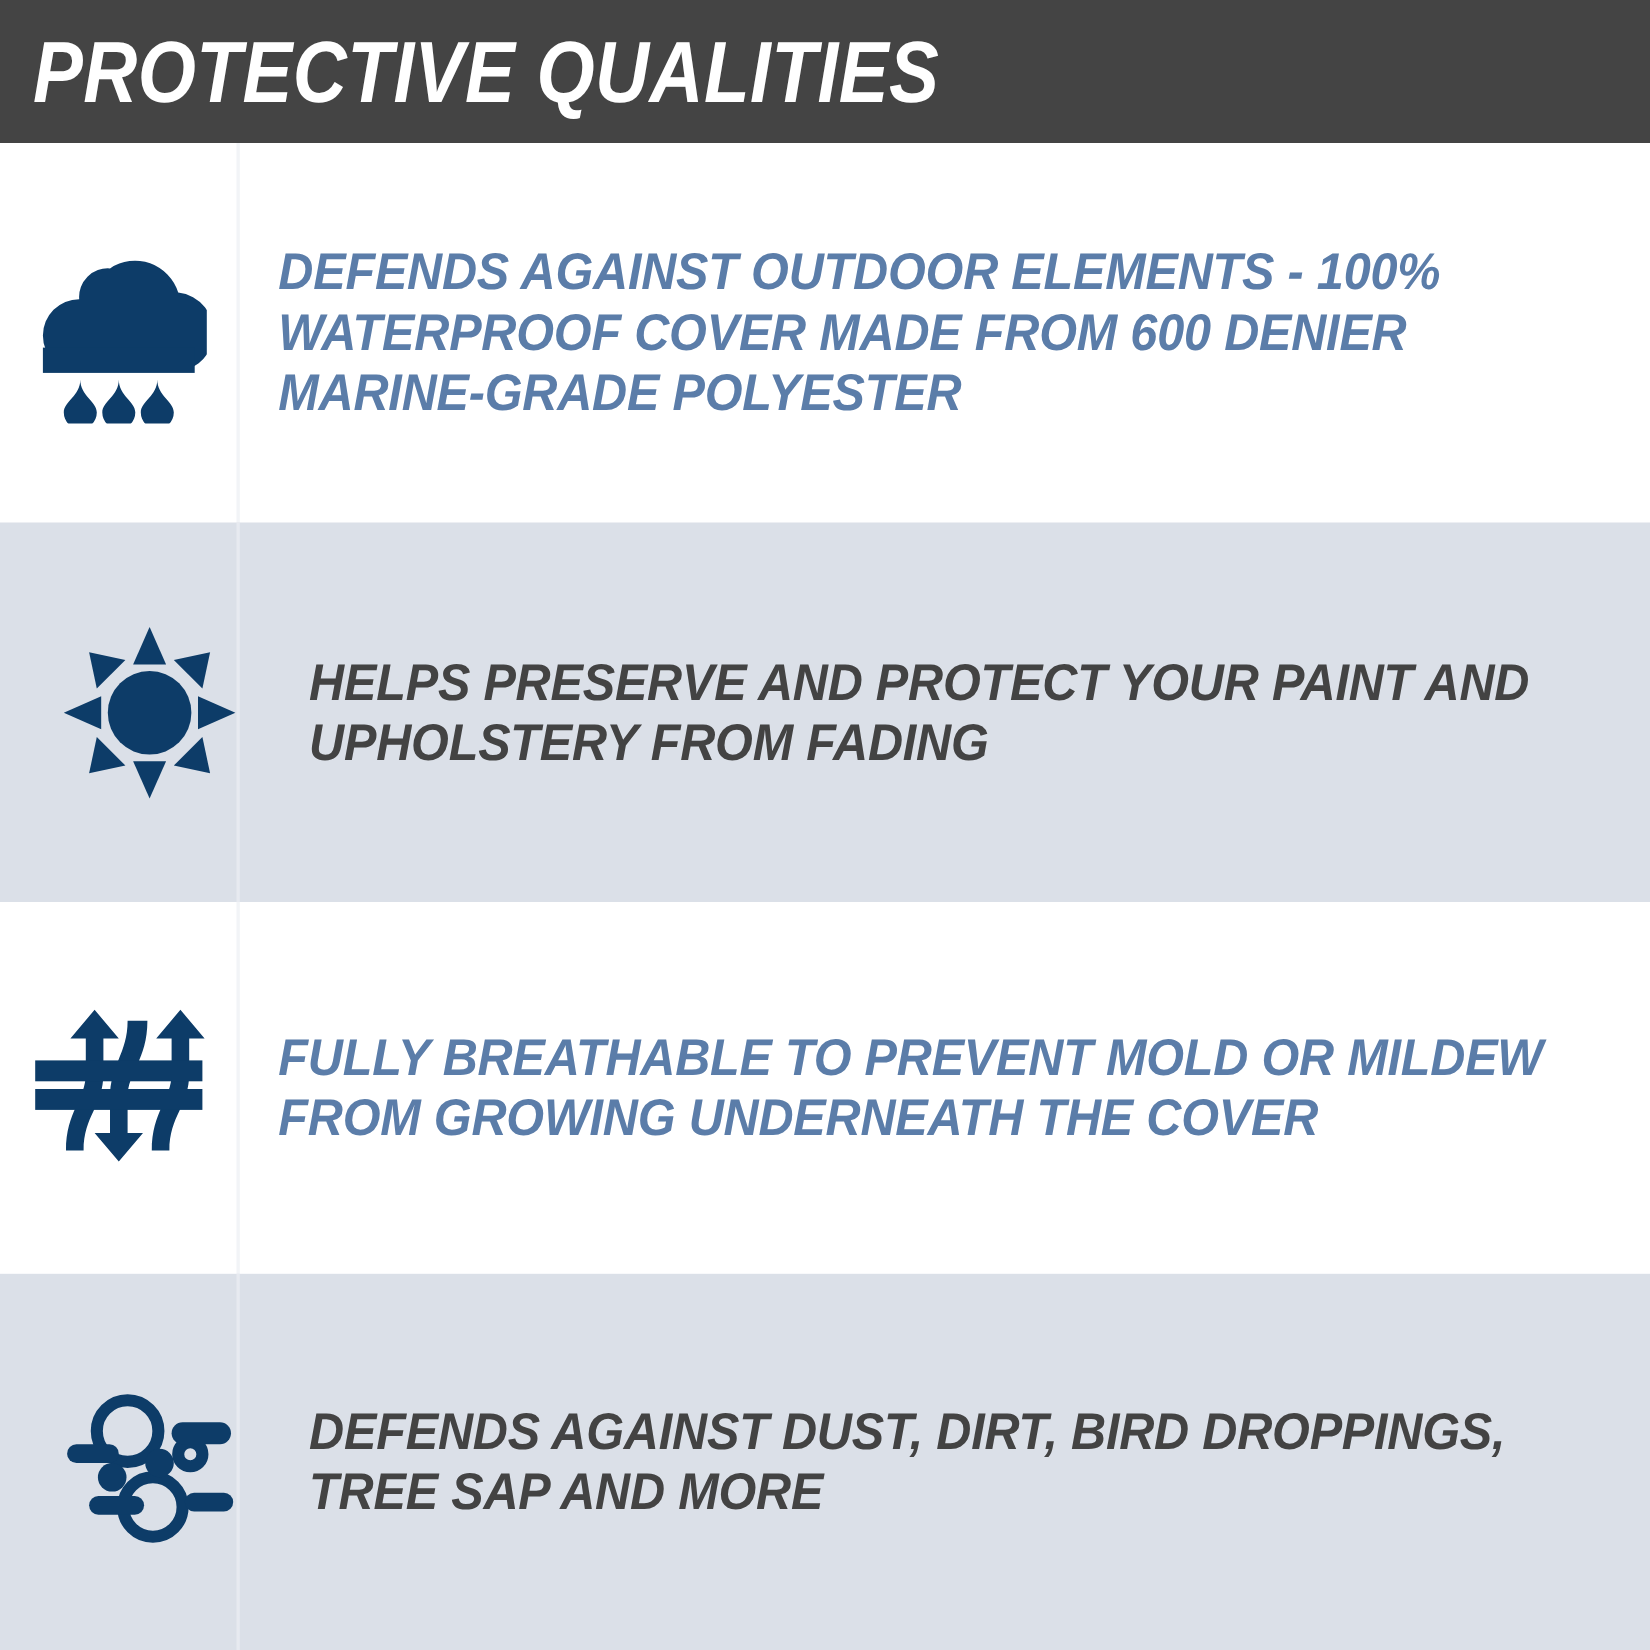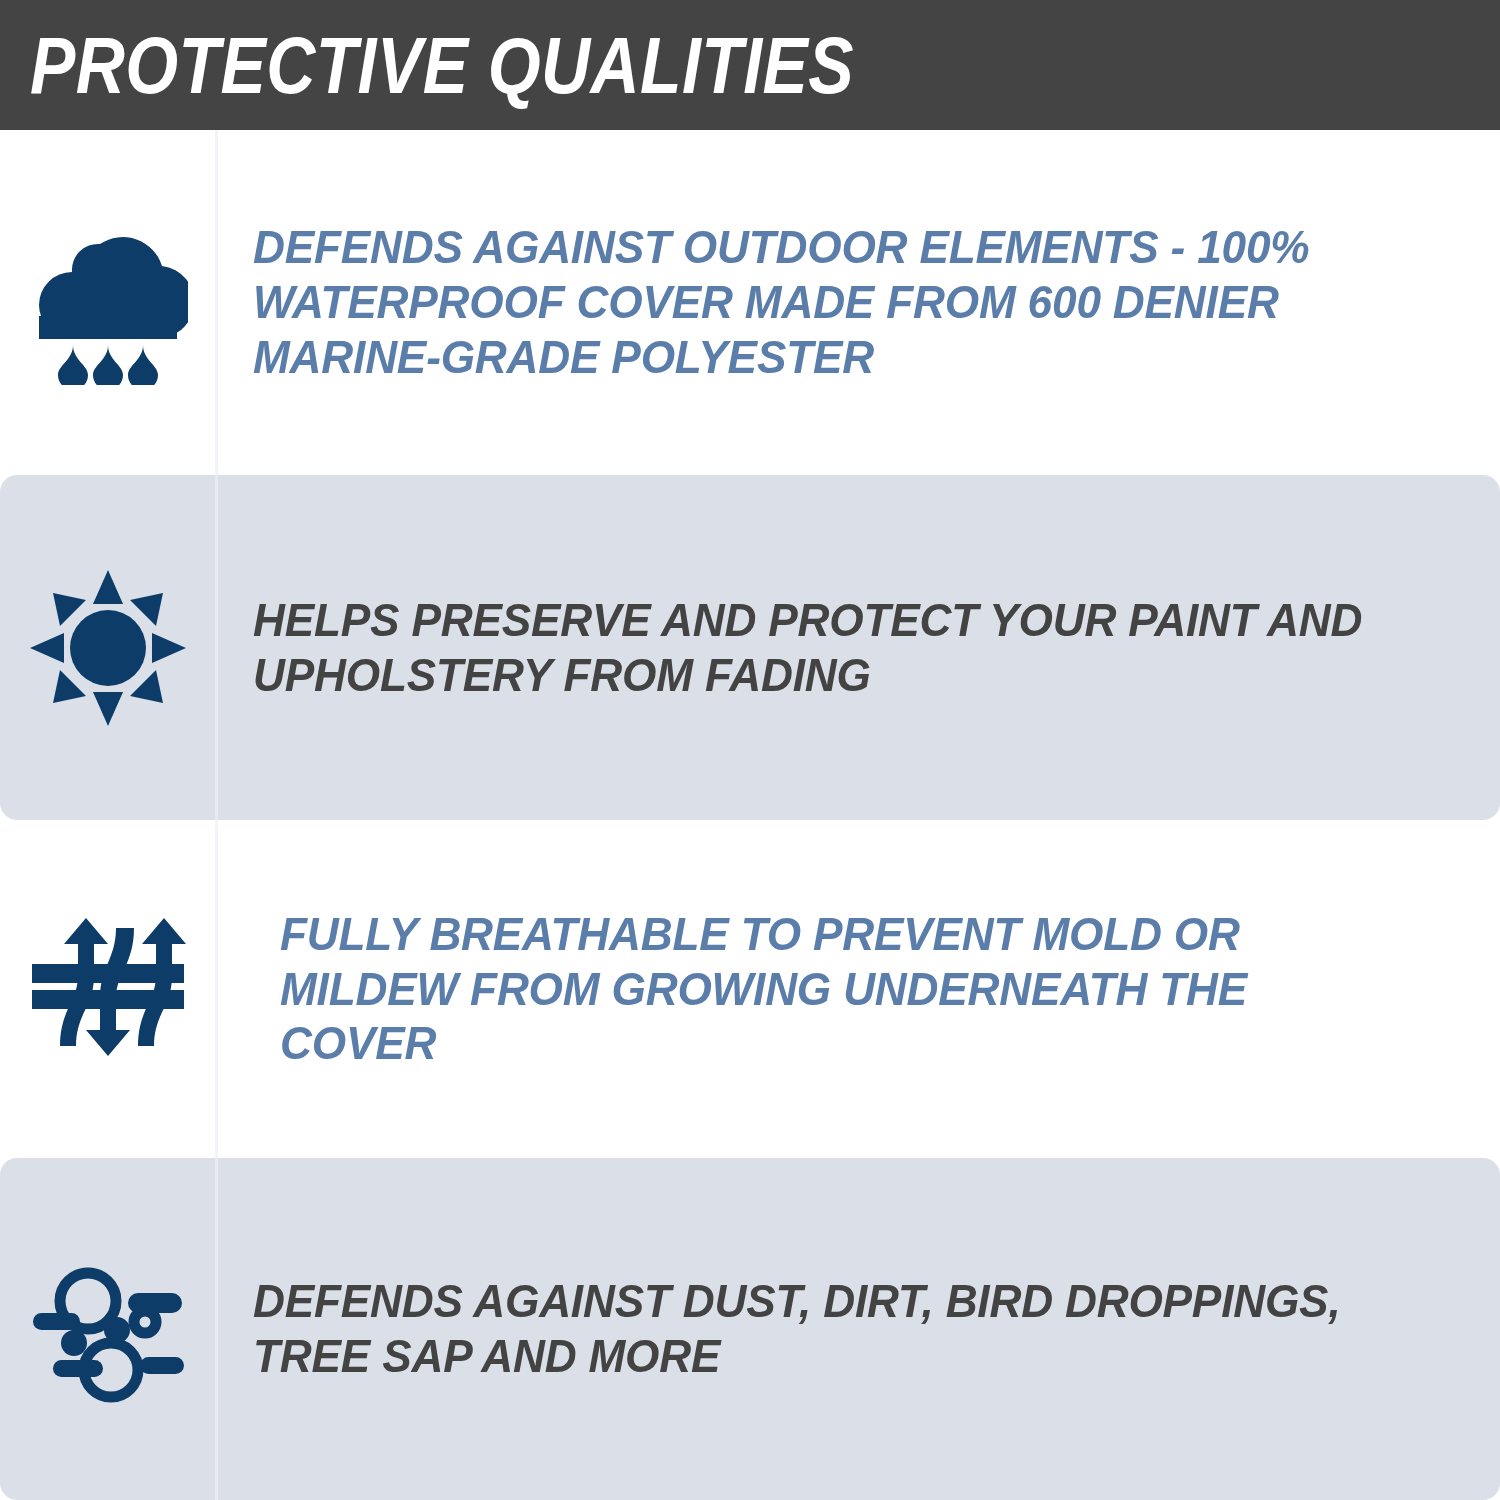--- a/index.html
+++ b/index.html
@@ -54,28 +54,27 @@
     left: 0;
     width: 1500px;
     height: 1370px;
   }
   .row {
     position: relative;
     display: flex;
     align-items: center;
     width: 1500px;
     box-sizing: border-box;
-    border-radius: 17px;
   }
   .row.white { background: #ffffff; }
-  .row.tint  { background: #dbe0e8; }
+  .row.tint  { background: #dbe0e8; padding-left: 28px; }
 
   .row-r1 { height: 345px; }
   .row-r2 { height: 345px; }
-  .row-r3 { height: 338px; gap: 27px; }
+  .row-r3 { height: 338px; }
   .row-r4 { height: 342px; }
 
   
   .row::after {
     content: "";
     position: absolute;
     top: 0;
     bottom: 0;
     left: 215px;
     width: 3px;

